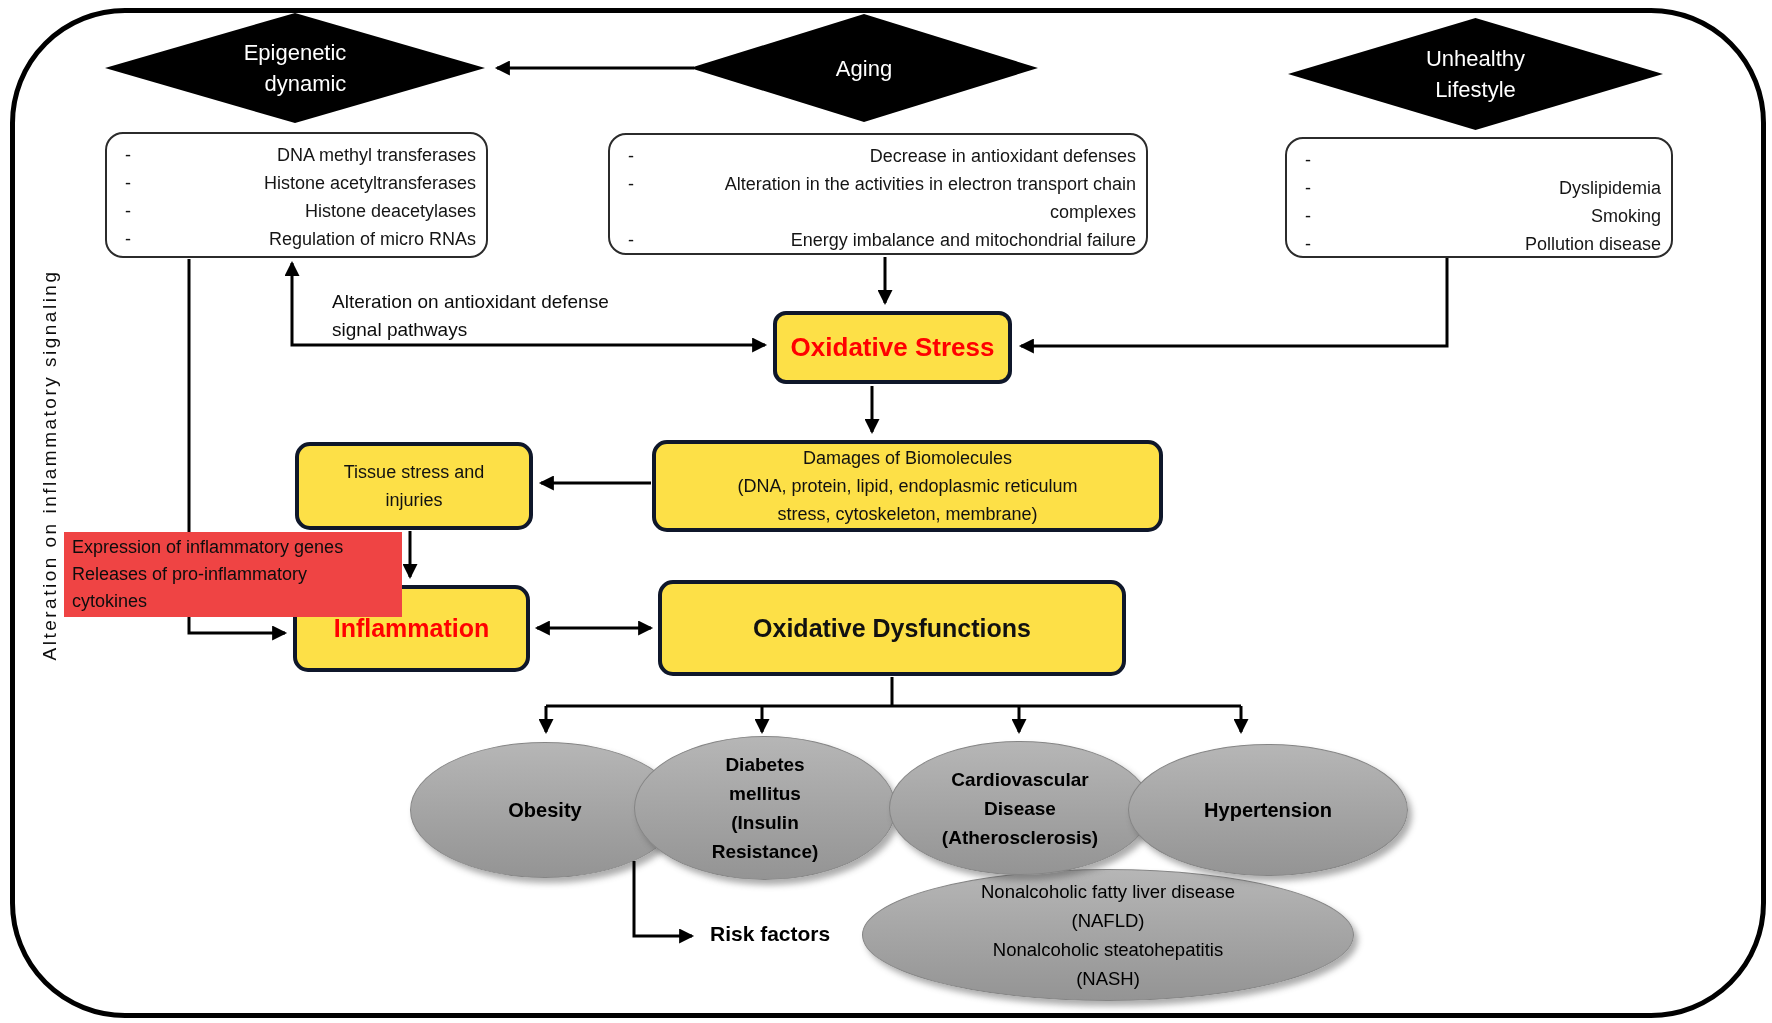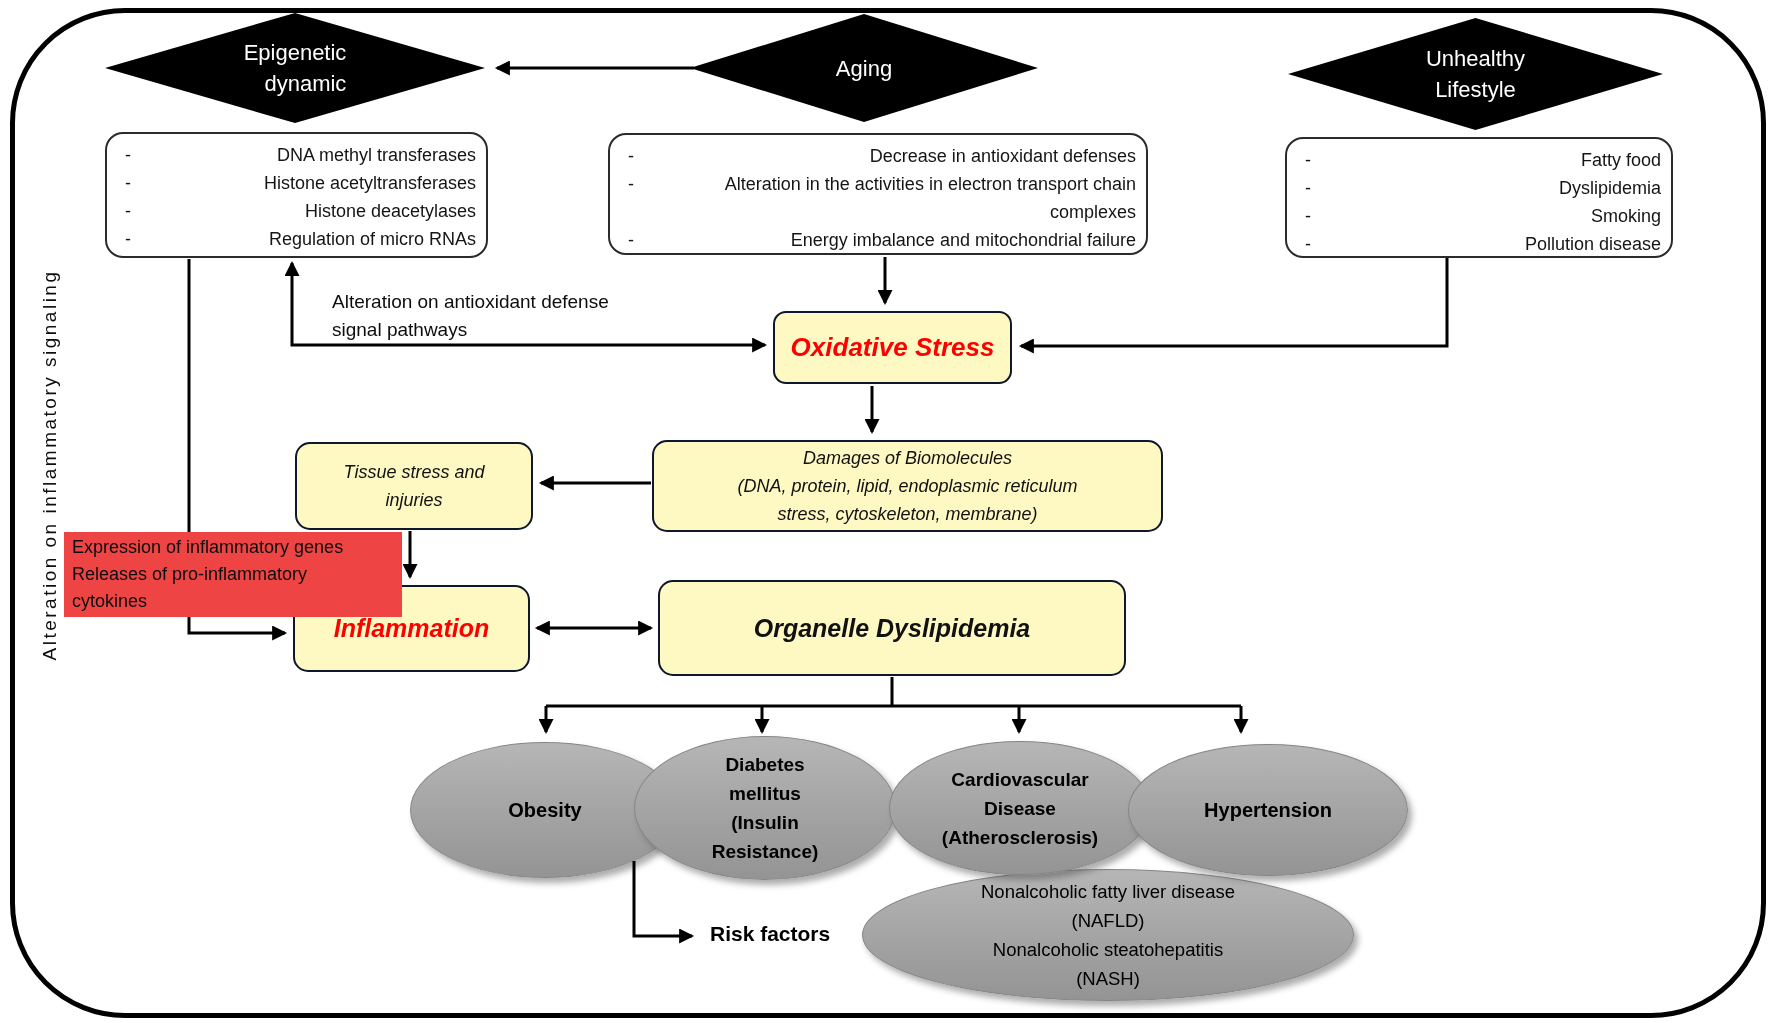--- a/index.html
+++ b/index.html
@@ -13,22 +13,22 @@
   .diamond{background:#000;clip-path:polygon(50% 0,100% 50%,50% 100%,0 50%);
            display:flex;align-items:center;justify-content:center;text-align:center;
            color:#fff;font-size:22px;line-height:31px;z-index:6;}
   
   .list{background:#fff;border:2px solid #2b2b2b;border-radius:18px;z-index:6;
         padding:7px 10px 4px 18px;box-sizing:border-box;font-size:18px;line-height:28px;color:#151515;}
   .li{display:flex;}
   .li .dash{width:40px;flex:0 0 40px;}
   .li .txt{flex:1;text-align:right;}
   
-  .nodebox{background:#fef9c3;border:2px solid #0f172a;border-radius:15px;z-index:6;
-           display:flex;align-items:center;justify-content:center;text-align:center;box-sizing:border-box;font-style:italic;}
+  .nodebox{background:#fde047;border:4px solid #0f172a;border-radius:15px;z-index:6;
+           display:flex;align-items:center;justify-content:center;text-align:center;box-sizing:border-box;}
   .red{color:#FF0000;}
   
   .ellipse{border-radius:50%;display:flex;align-items:center;justify-content:center;
            text-align:center;box-sizing:border-box;
            background:linear-gradient(180deg,#b6b6b6 0%,#a3a3a3 55%,#949494 100%);
            border:1px solid #858585;box-shadow:4px 5px 6px rgba(70,70,70,.45);}
   .ellipse .lbl{font-weight:bold;color:#000;}
   
   .note{z-index:8;}
   #svgLayer{left:0;top:0;width:1772px;height:1023px;z-index:7;}
@@ -77,21 +77,20 @@
     </div>
   <div class="li">
       <span class="dash">-</span>
       <span class="txt">Energy imbalance and mitochondrial failure</span>
     </div>
 </div>
 
 <div class="abs list" style="left:1285px;top:137px;width:388px;height:121px;">
   <div class="li">
       <span class="dash">-</span>
-      <span class="txt">Fatty food</span>
     </div>
   <div class="li">
       <span class="dash">-</span>
       <span class="txt">Dyslipidemia</span>
     </div>
   <div class="li">
       <span class="dash">-</span>
       <span class="txt">Smoking</span>
     </div>
   <div class="li">
@@ -112,21 +111,21 @@
 <div class="abs nodebox pre" style="left:295px;top:442px;width:238px;height:88px;font-size:18px;line-height:28px;">Tissue stress and
 injuries</div>
 
 <div class="abs note pre" style="left:64px;top:532px;width:330px;background:#ef4444;padding:2px 0 2px 8px;
             font-size:18px;line-height:27px;color:#0d0d0d;">Expression of inflammatory genes
 Releases of pro-inflammatory
 cytokines</div>
 
 <div class="abs nodebox red" style="left:293px;top:585px;width:237px;height:87px;font-size:25px;font-weight:bold;">Inflammation</div>
 
-<div class="abs nodebox" style="left:658px;top:580px;width:468px;height:96px;font-size:25px;font-weight:bold;">Organelle Dyslipidemia</div>
+<div class="abs nodebox" style="left:658px;top:580px;width:468px;height:96px;font-size:25px;font-weight:bold;">Oxidative Dysfunctions</div>
 
 <div class="abs ellipse" style="left:862px;top:869px;width:492px;height:132px;z-index:2;">
   <div class="lbl pre" style="font-weight:normal;font-size:18.5px;line-height:29px;">Nonalcoholic fatty liver disease
 (NAFLD)
 Nonalcoholic steatohepatitis
 (NASH)</div>
 </div>
 
 <div class="abs ellipse" style="left:410px;top:742px;width:270px;height:136px;z-index:3;">
   <div class="lbl" style="font-size:20px;">Obesity</div>

